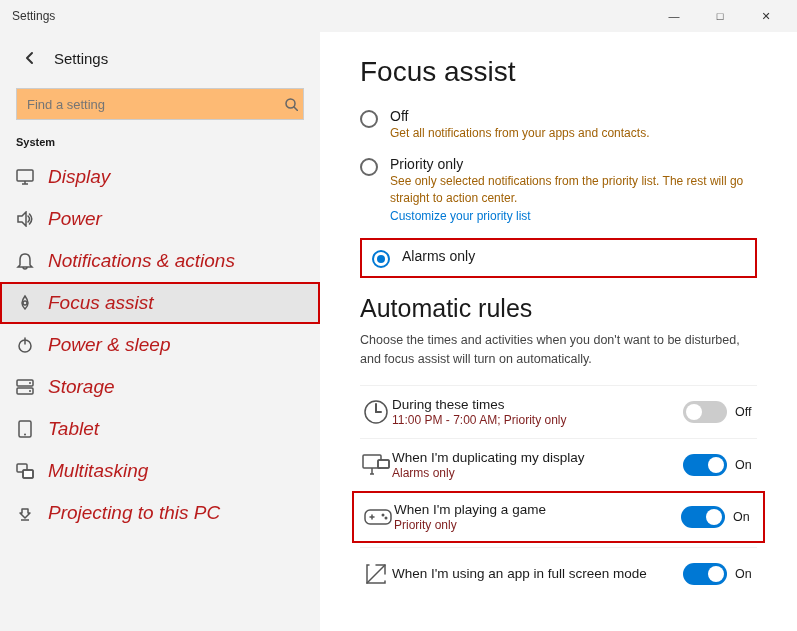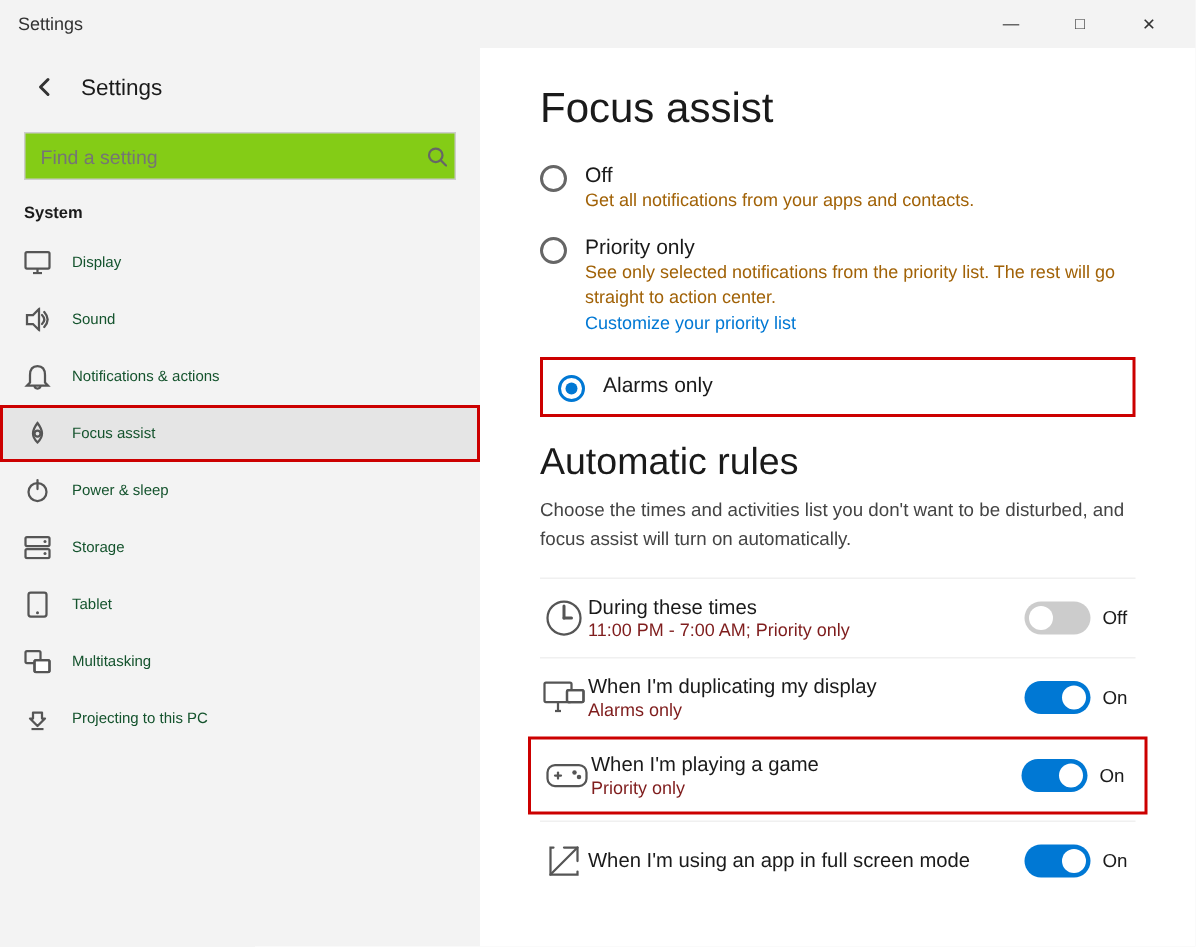--- a/index.html
+++ b/index.html
@@ -94,21 +94,21 @@
       margin: 4px 16px 12px 16px;
       position: relative;
       display: flex;
       align-items: center;
     }
     .search-input {
       width: 100%;
       height: 32px;
       padding: 0 32px 0 10px;
       border: 1px solid #ccc;
-      background: #84cc16;
+      background: #fdba74;
       font-size: 13px;
       color: #555;
       outline: none;
     }
     .search-icon-btn {
       position: absolute;
       right: 6px;
       background: transparent;
       border: none;
       cursor: pointer;
@@ -124,23 +124,24 @@
       text-transform: none;
       letter-spacing: 0;
     }
 
     .sidebar-item {
       display: flex;
       align-items: center;
       padding: 10px 16px;
       gap: 14px;
       cursor: pointer;
-      font-size: 10px;
-      color: #14532d;
+      font-size: 19px;
+      color: #b91c1c;
       position: relative;
+      font-style: italic;
     }
     .sidebar-item.active {
       background: #e5e5e5;
       outline: 2px solid #cc0000;
       outline-offset: -2px;
     }
     .sidebar-item-icon {
       width: 18px;
       height: 18px;
       display: flex;
@@ -348,21 +349,21 @@
     </div>
 
     <div class="sidebar-item">
       <div class="sidebar-item-icon">
         <svg width="18" height="16" viewBox="0 0 18 16">
           <polygon points="2,5 6,5 10,1 10,15 6,11 2,11" stroke="#555" stroke-width="1.5" fill="none"></polygon>
           <path d="M12 5 Q15 8 12 11" stroke="#555" stroke-width="1.5" fill="none" stroke-linecap="round"></path>
           <path d="M13.5 3 Q18 8 13.5 13" stroke="#555" stroke-width="1.5" fill="none" stroke-linecap="round"></path>
         </svg>
       </div>
-      <span>Sound</span>
+      <span>Power</span>
     </div>
 
     <div class="sidebar-item">
       <div class="sidebar-item-icon">
         <svg width="18" height="17" viewBox="0 0 18 17">
           <path d="M9 1 Q14 1 14 7 L14 12 L16 14 L2 14 L4 12 L4 7 Q4 1 9 1Z" stroke="#555" stroke-width="1.5" fill="none"></path>
           <path d="M7 14 Q7 16 9 16 Q11 16 11 14" stroke="#555" stroke-width="1.5" fill="none"></path>
         </svg>
       </div>
       <span>Notifications &amp; actions</span>
@@ -453,21 +454,21 @@
     </div>
 
     <div class="alarms-only-box">
       <div class="radio-circle checked"></div>
       <div class="radio-text-group">
         <div class="radio-label">Alarms only</div>
       </div>
     </div>
 
     <h2 class="section-title">Automatic rules</h2>
-    <p class="section-desc">Choose the times and activities list you don't want to be disturbed, and focus assist will turn on automatically.</p>
+    <p class="section-desc">Choose the times and activities when you don't want to be disturbed, and focus assist will turn on automatically.</p>
 
     <div class="rule-row">
       <div class="rule-icon">
         <svg width="26" height="26" viewBox="0 0 26 26">
           <circle cx="13" cy="13" r="11" stroke="#555" stroke-width="1.5" fill="none"></circle>
           <line x1="13" y1="5" x2="13" y2="13" stroke="#555" stroke-width="2" stroke-linecap="round"></line>
           <line x1="13" y1="13" x2="18" y2="13" stroke="#555" stroke-width="2" stroke-linecap="round"></line>
         </svg>
       </div>
       <div class="rule-text">

